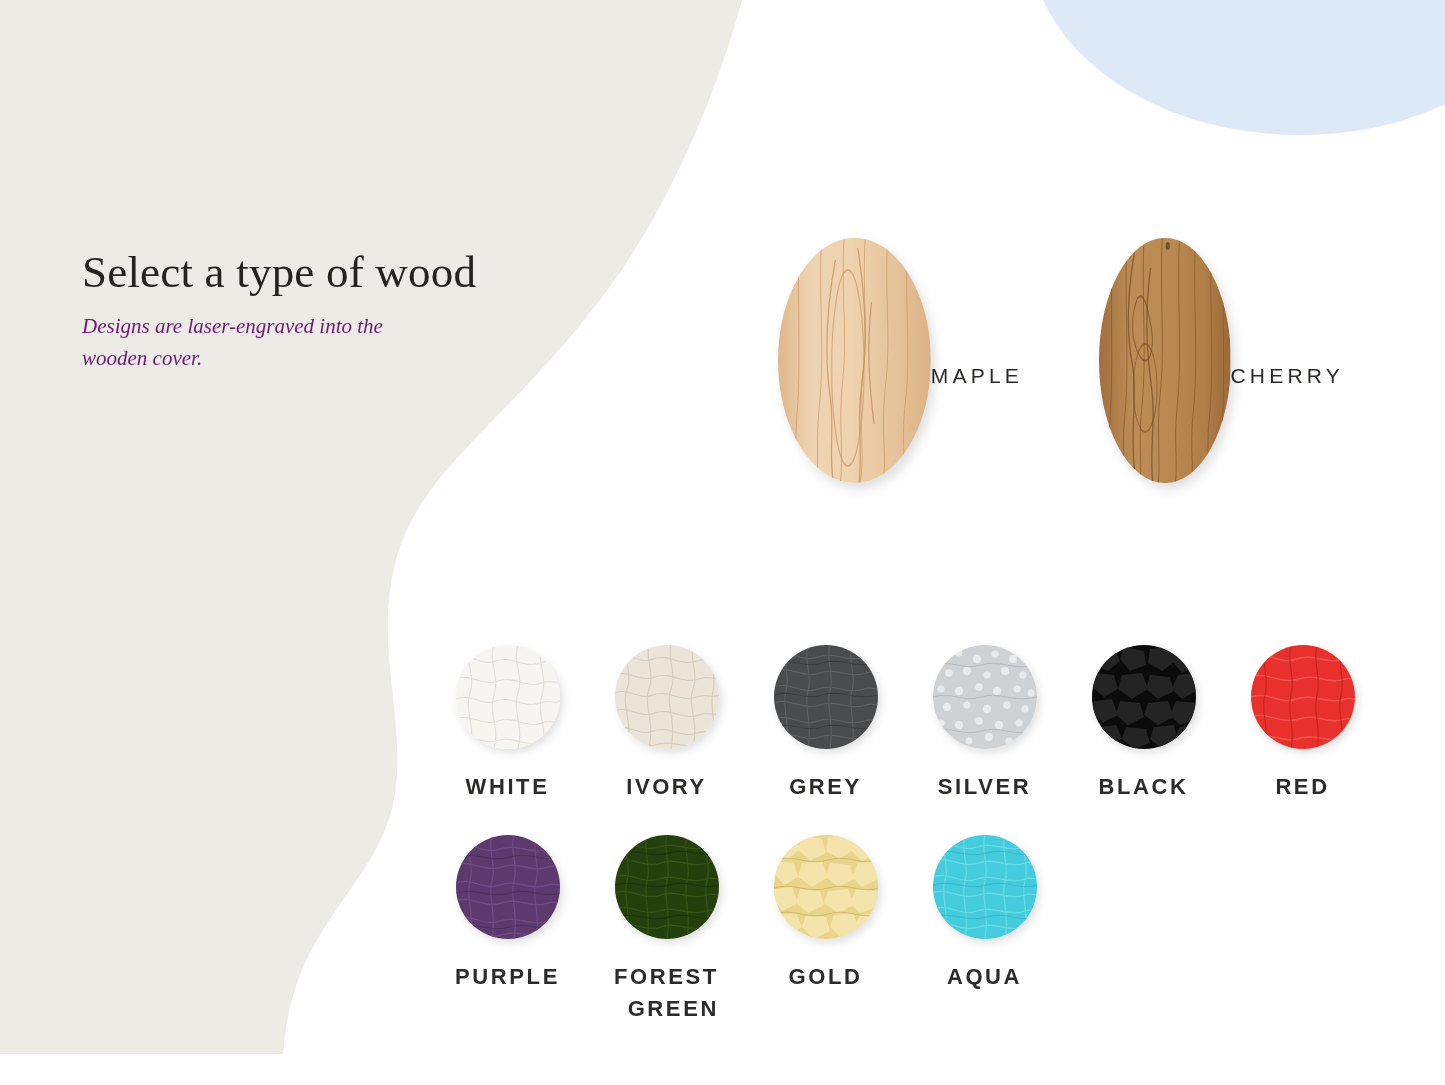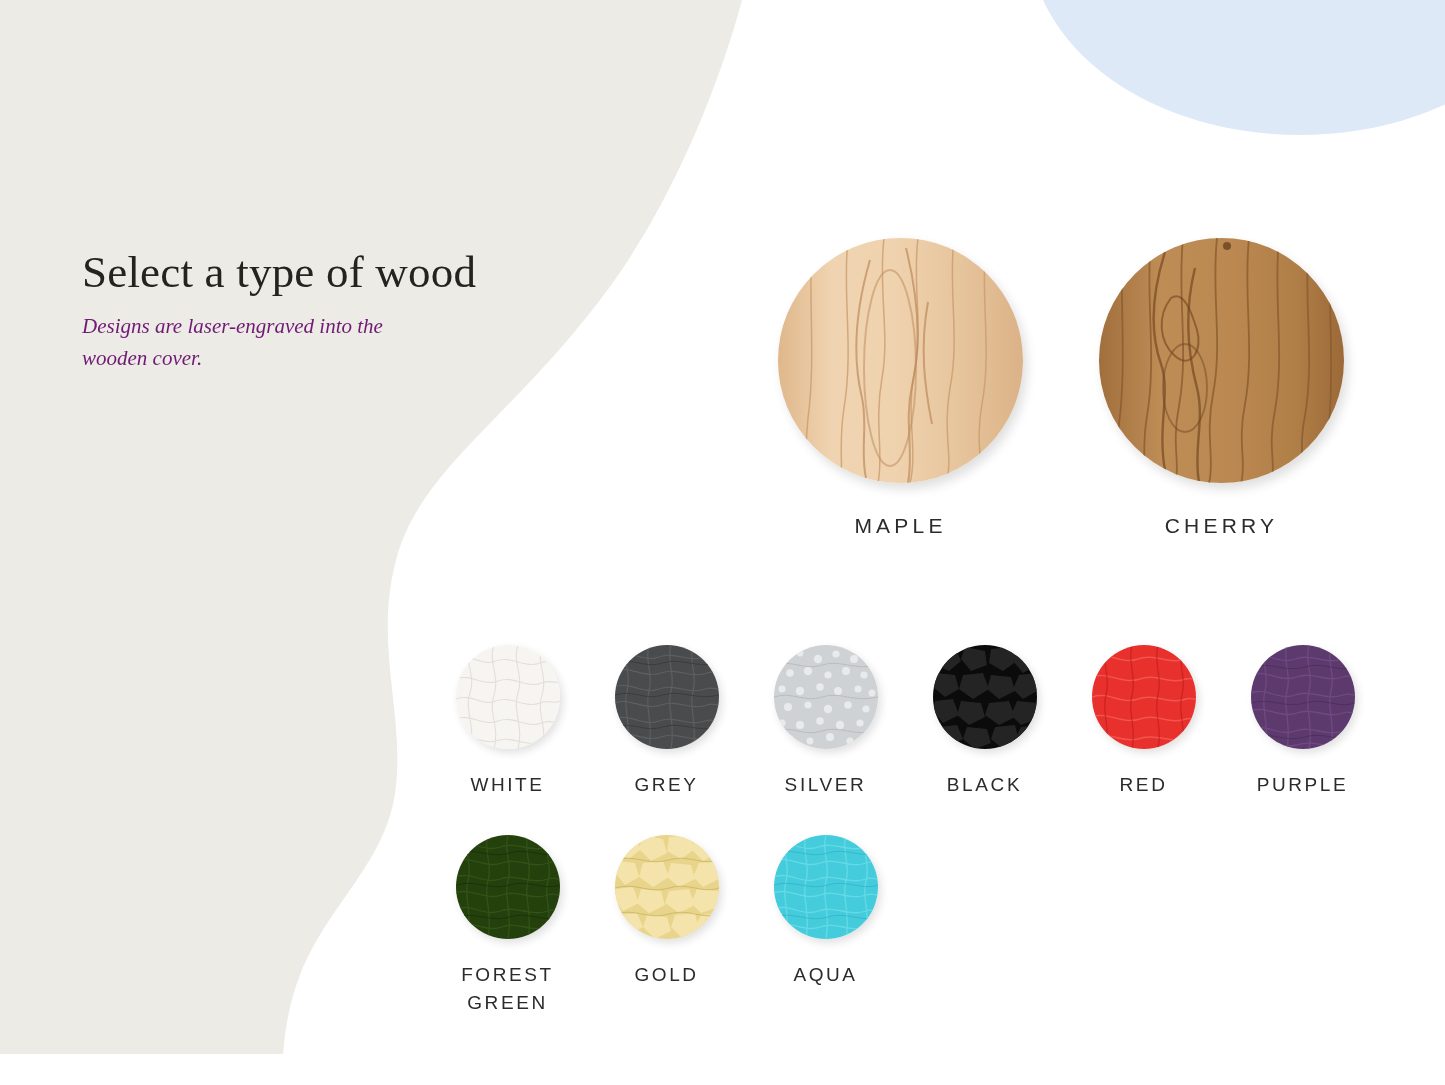--- a/index.html
+++ b/index.html
@@ -37,21 +37,21 @@
     font-weight:400;
     font-size:21px;
     line-height:1.52;
     color:#701a75;
     margin:0;
     white-space:pre-line;
   }
 
   
   #wood-row{position:absolute;left:778px;top:238px;z-index:3;display:flex;gap:76px;}
-  .wood-item{width:245px;display:flex;flex-direction:column;align-items:center;}
+  .wood-item{width:245px;display:flex;flex-direction:row;align-items:center;}
   .wood-disc{
     width:245px;height:245px;border-radius:50%;
     position:relative;overflow:hidden;
     box-shadow:4px 6px 11px rgba(0,0,0,.13);
   }
   .wood-disc .grain{position:absolute;inset:0;width:100%;height:100%;}
   .wood-label{
     margin-top:31px;
     font-size:21px;letter-spacing:4.2px;
     color:#2b2c2a;font-weight:400;
@@ -68,24 +68,24 @@
   }
   .color-item{display:flex;flex-direction:column;align-items:center;width:159px;}
   .color-disc{
     width:104px;height:104px;border-radius:50%;
     position:relative;overflow:hidden;
     box-shadow:3px 4px 8px rgba(0,0,0,.12);
   }
   .color-disc .tex{position:absolute;inset:0;width:100%;height:100%;}
   .color-label{
     margin-top:22px;
-    font-size:19px;letter-spacing:2.6px;
-    color:#2b2c2a;font-weight:400;
+    font-size:22px;letter-spacing:2.6px;
+    color:#2b2c2a;font-weight:700;
     text-transform:uppercase;
-    text-align:center;line-height:1.45;
+    text-align:right;line-height:1.45;
     white-space:pre-line;
   }
 </style>
 </head>
 <body>
 
 <div id="stage">
 
   <svg class="bg-svg" viewBox="0 0 1445 1085" xmlns="http://www.w3.org/2000/svg" aria-hidden="true">
     <rect x="0" y="0" width="1445" height="1085" fill="#FFFFFF"></rect>
@@ -194,20 +194,41 @@
             <path d="M14,0 C8,18 20,30 14,48 C8,66 20,80 14,104"></path>
             <path d="M38,0 C32,16 44,32 38,50 C32,68 44,82 38,104"></path>
             <path d="M62,0 C56,18 68,30 62,48 C56,66 68,80 62,104"></path>
             <path d="M86,0 C80,16 92,32 86,50 C80,68 92,82 86,104"></path>
           </g>
         </svg>
       </div>
       <div class="color-label">WHITE</div>
     </div>
 
+    <div class="color-item">
+      <div class="color-disc">
+        <svg class="tex" viewBox="0 0 104 104" aria-hidden="true">
+          <rect width="104" height="104" fill="#EAE4D9"></rect>
+          <g stroke="#D5CCBC" fill="none" stroke-width="1.2" opacity=".9">
+            <path d="M0,12 C14,6 24,20 38,14 C54,8 66,22 82,16 C92,12 100,18 104,14"></path>
+            <path d="M0,30 C12,24 26,38 40,32 C56,26 68,40 84,34 C94,30 101,36 104,32"></path>
+            <path d="M0,48 C14,42 24,56 38,50 C54,44 66,58 82,52 C92,48 100,54 104,50"></path>
+            <path d="M0,66 C12,60 26,74 40,68 C56,62 68,76 84,70 C94,66 101,72 104,68"></path>
+            <path d="M0,84 C14,78 24,92 38,86 C54,80 66,94 82,88 C92,84 100,90 104,86"></path>
+            <path d="M0,100 C14,94 26,104 40,100 C56,94 70,104 84,100"></path>
+            <path d="M12,0 C8,16 18,28 12,44 C6,60 18,74 12,104"></path>
+            <path d="M34,0 C30,14 40,28 34,44 C28,60 40,74 34,104"></path>
+            <path d="M56,0 C52,16 62,28 56,44 C50,60 62,74 56,104"></path>
+            <path d="M78,0 C74,14 84,28 78,44 C72,60 84,74 78,104"></path>
+            <path d="M98,0 C94,16 102,30 98,46 C94,62 102,76 98,104"></path>
+          </g>
+        </svg>
+      </div>
+      <div class="color-label">IVORY</div>
+    </div>
 
     <div class="color-item">
       <div class="color-disc">
         <svg class="tex" viewBox="0 0 104 104" aria-hidden="true">
           <rect width="104" height="104" fill="#4A4B4D"></rect>
           <g stroke="#626467" fill="none" stroke-width="1.2" opacity=".8">
             <path d="M0,10 C16,4 28,18 44,12 C60,6 74,18 90,12 C98,9 102,14 104,11"></path>
             <path d="M0,26 C14,20 30,34 46,28 C62,22 76,34 92,28 C99,25 103,30 104,27"></path>
             <path d="M0,42 C16,36 28,50 44,44 C60,38 74,50 90,44 C98,41 102,46 104,43"></path>
             <path d="M0,58 C14,52 30,66 46,60 C62,54 76,66 92,60 C99,57 103,62 104,59"></path>

